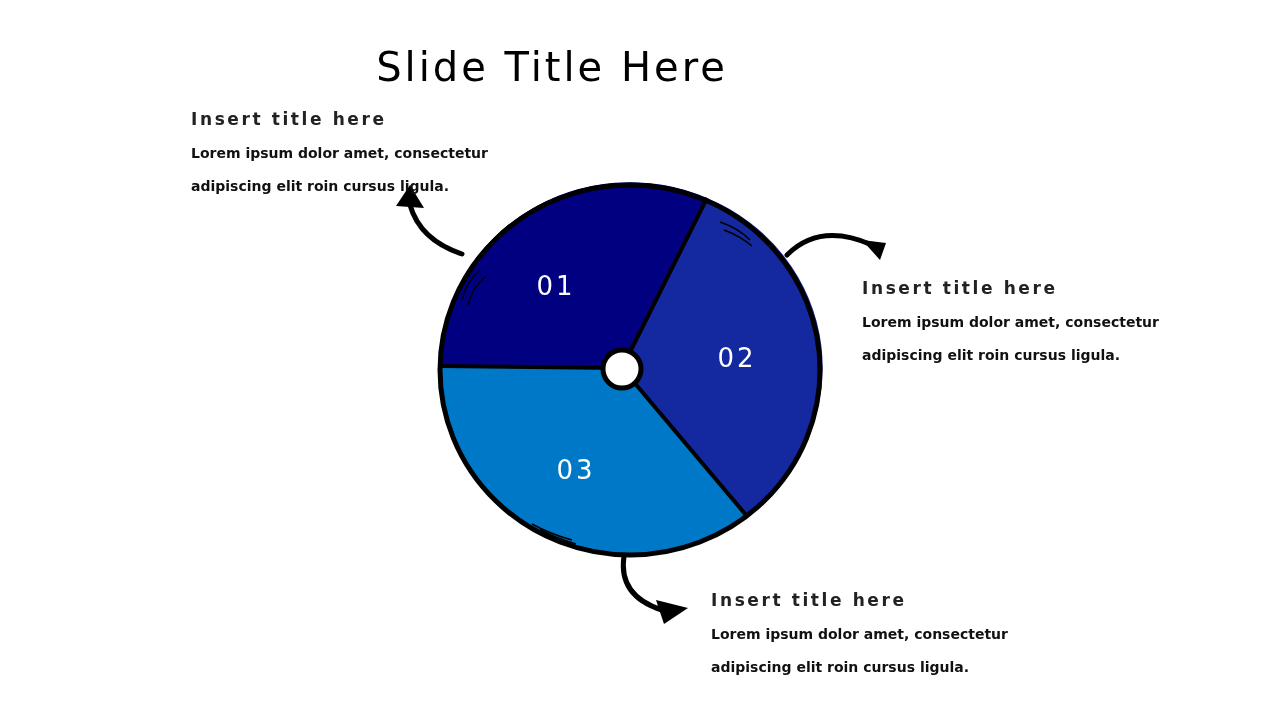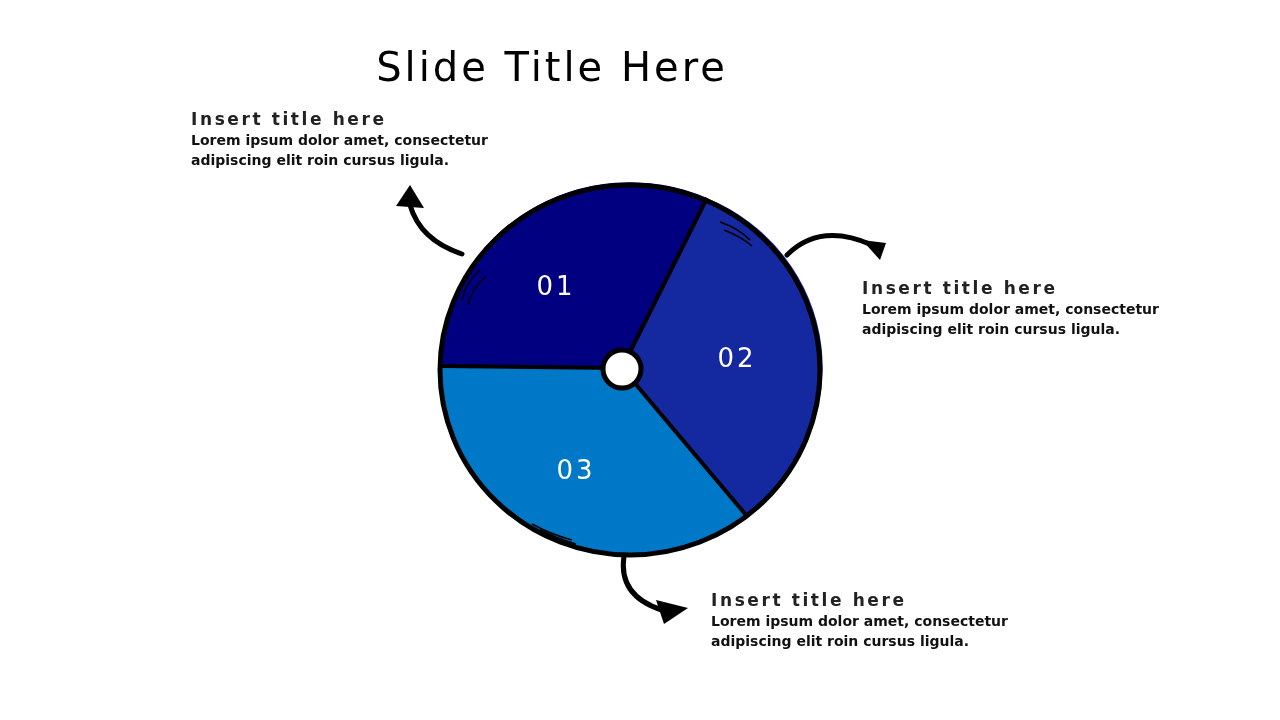--- a/index.html
+++ b/index.html
@@ -2,21 +2,21 @@
 <html><head>
 <meta charset="utf-8">
 <style>
   html, body { margin:0; padding:0; }
   body { width:1280px; height:720px; background:#ffffff; position:relative; overflow:hidden;
          font-family:"Liberation Sans", sans-serif; color:#111; }
   .slide-title { position:absolute; left:0; width:1104px; top:44px; text-align:center;
          font-family:"DejaVu Sans", sans-serif; font-size:40px; letter-spacing:3px; color:#000; }
   .callout { position:absolute;font-weight:bold; }
   .callout .ct { font-family:"DejaVu Sans", sans-serif; font-size:17px; letter-spacing:2.6px; color:#222; line-height:22px; }
-  .callout .cb { font-family:"DejaVu Sans", sans-serif; font-size:14px; color:#111; line-height:19px; margin-top:1px; }
+  .callout .cb { font-family:"DejaVu Sans", sans-serif; font-size:14px; color:#111; line-height:19px; margin-top:14px; }
   svg.diagram { position:absolute; left:0; top:0; }
   .seg-label { font-family:"DejaVu Sans", sans-serif; font-size:26px; letter-spacing:3px; fill:#ffffff; }
 </style>
 </head>
 <body>
 
 <div class="slide-title">Slide Title Here</div>
 
 <svg class="diagram" width="1280" height="720" viewBox="0 0 1280 720">
 

